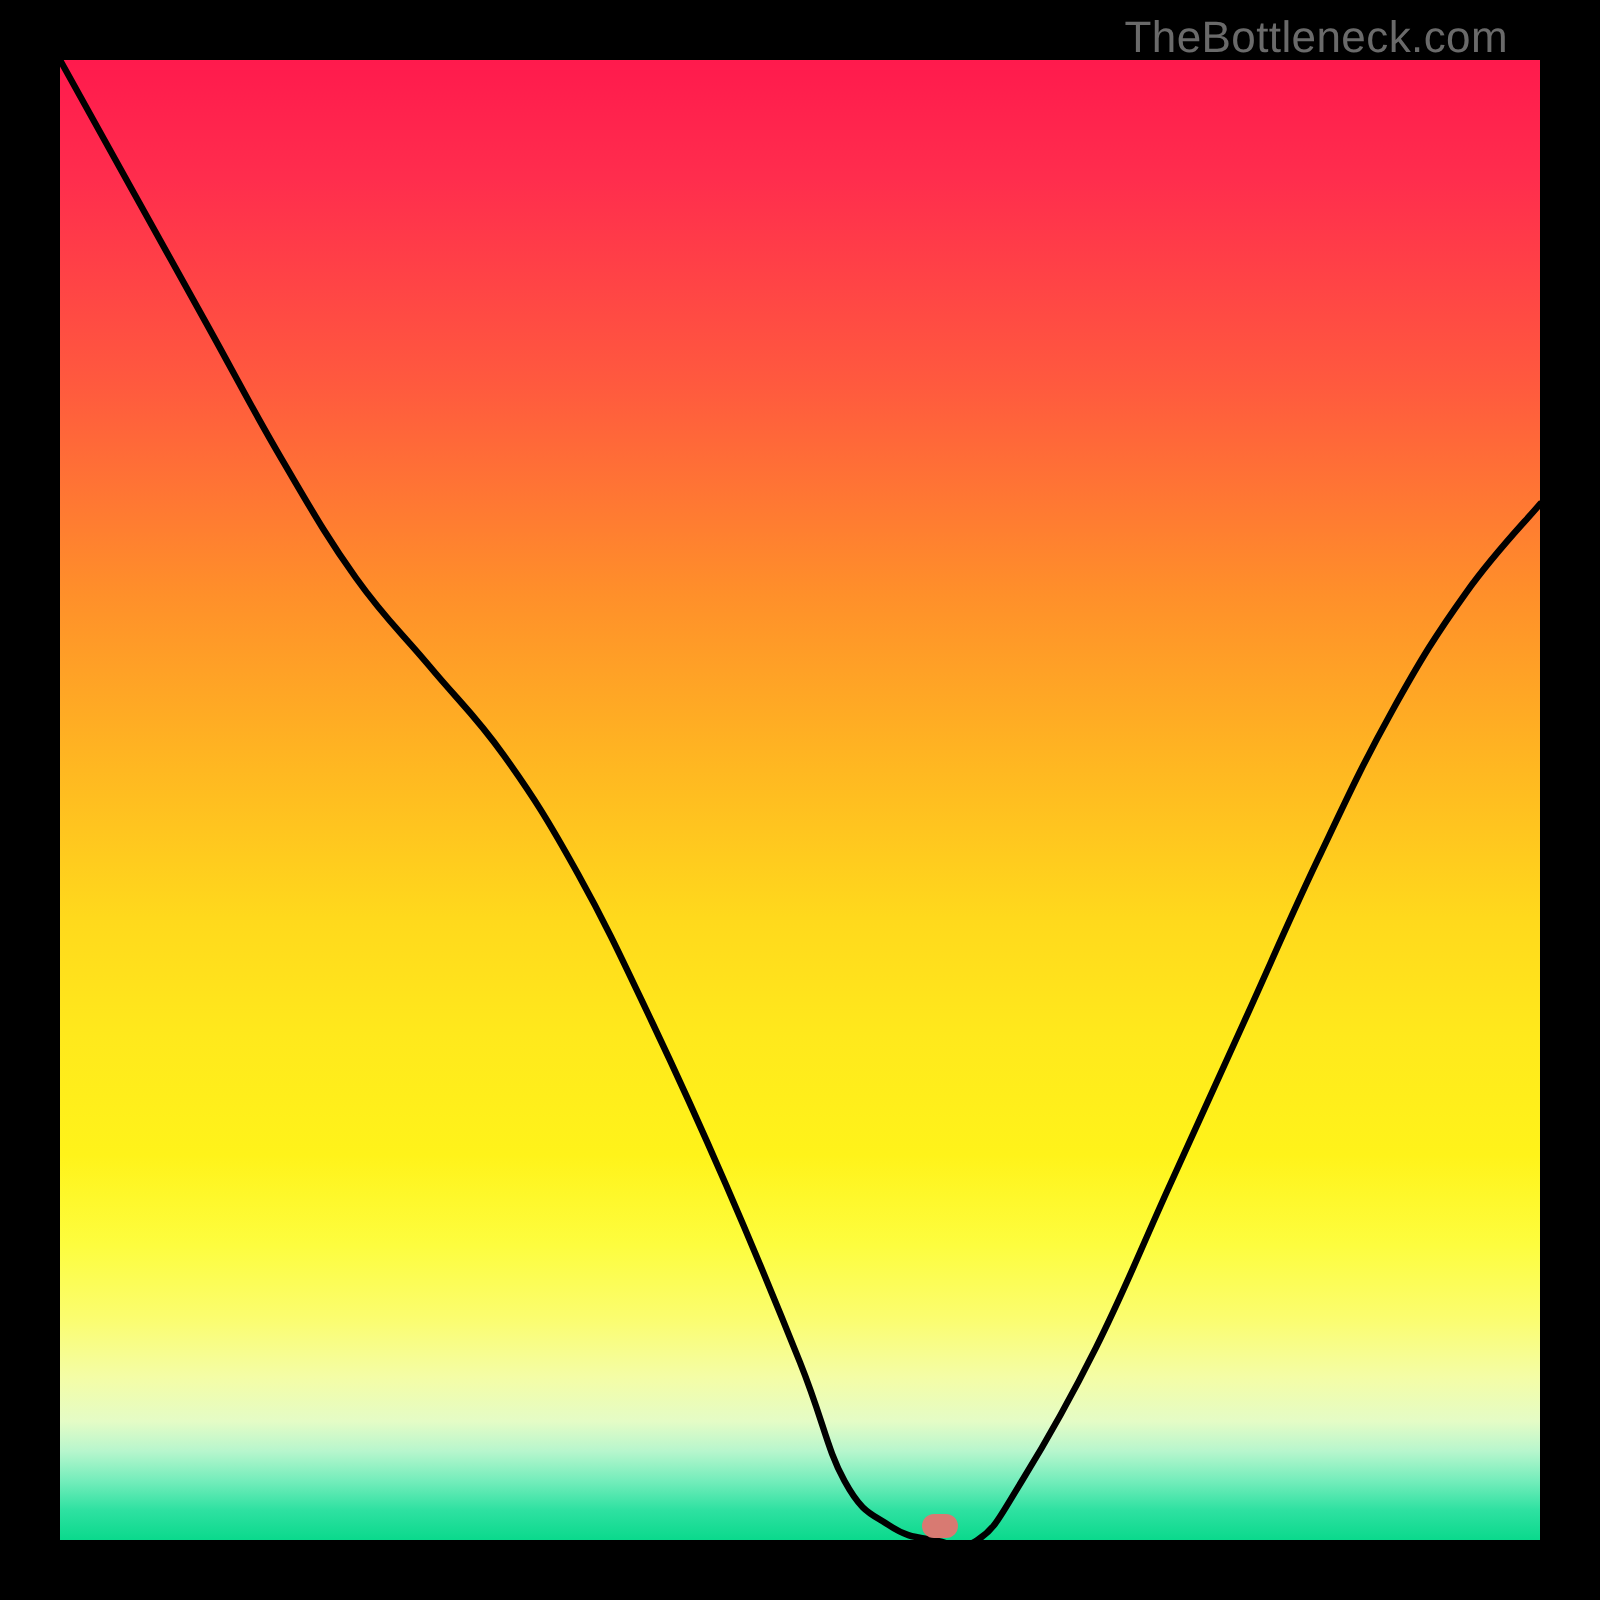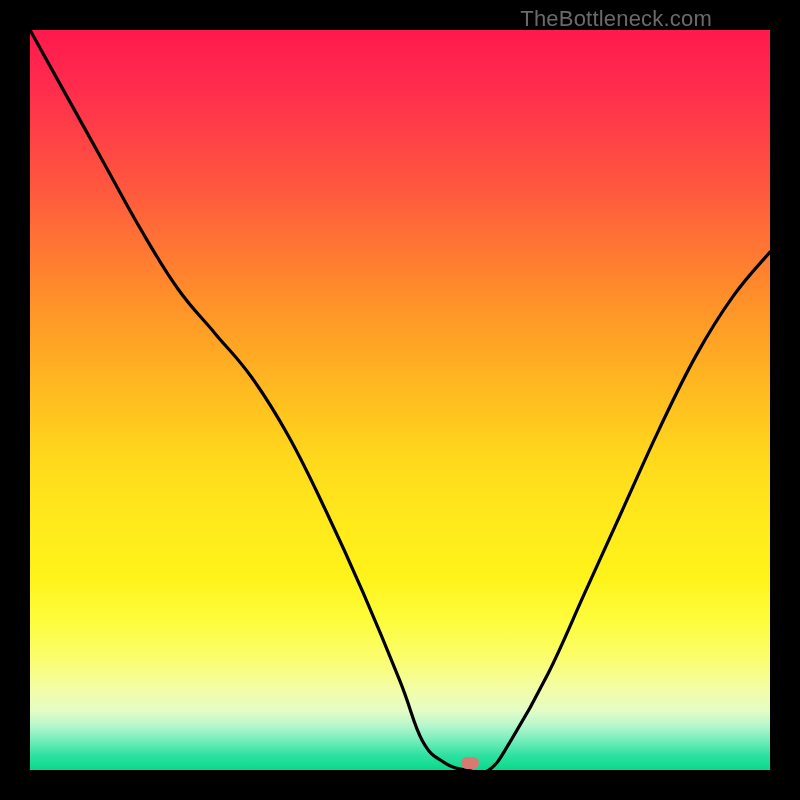--- a/index.html
+++ b/index.html
@@ -9,20 +9,21 @@
     width: 800px;
     height: 800px;
     overflow: hidden;
     font-family: Arial, Helvetica, sans-serif;
   }
   .chart-container {
     position: relative;
     width: 724px;
     height: 800px;
     background: #000;
+    padding-left: 42px;
   }
   .watermark {
     position: absolute;
     top: 6px;
     right: 12px;
     color: #6a6a6a;
     font-size: 22px;
     font-weight: 500;
     letter-spacing: 0.2px;
     z-index: 3;

